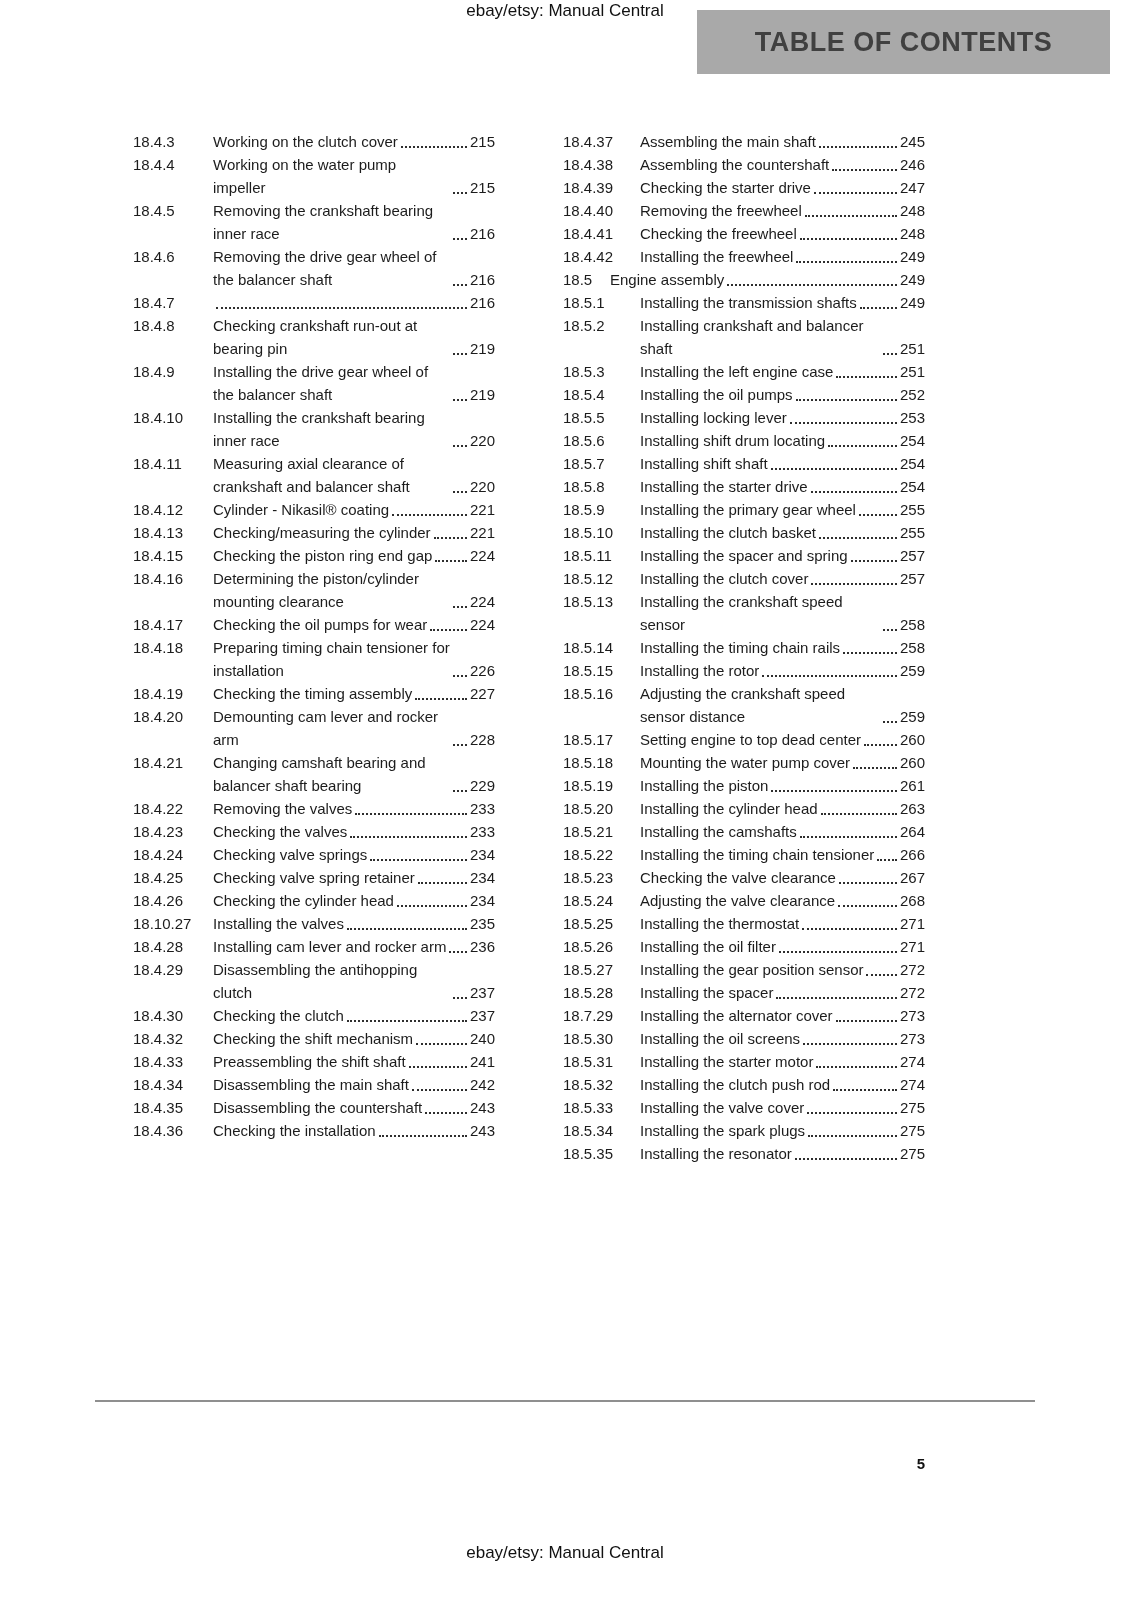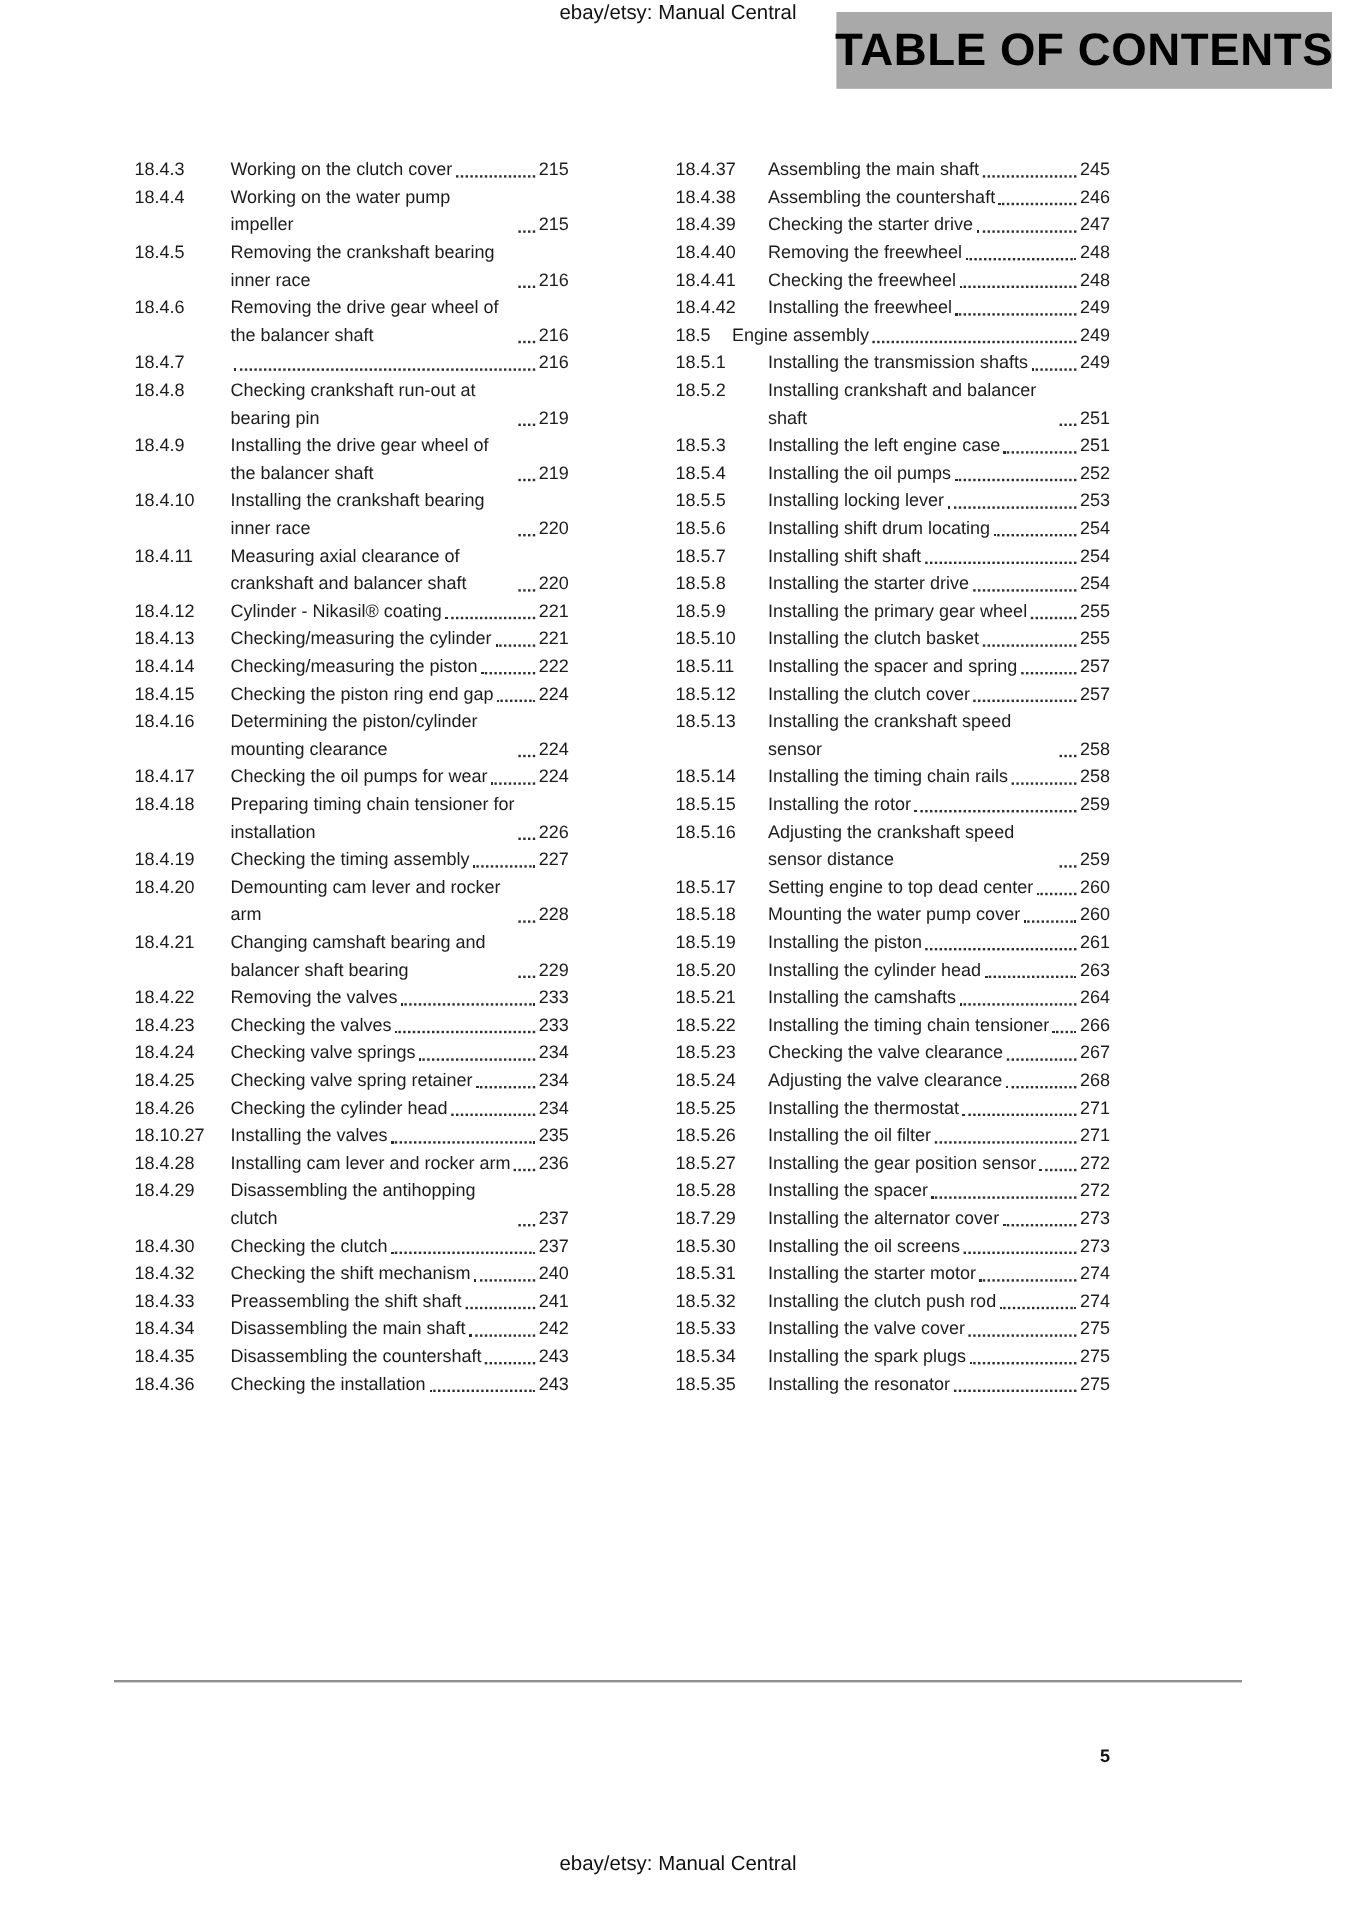--- a/index.html
+++ b/index.html
@@ -29,32 +29,32 @@
     top: 10px;
     left: 697px;
     right: 20px;
     height: 64px;
     background: #a9a9a9;
     display: flex;
     align-items: center;
     justify-content: center;
   }
   .banner-title {
-    font-size: 38px;
+    font-size: 27px;
     font-weight: 700;
-    color: #000000;
+    color: #404040;
     letter-spacing: 0.5px;
     white-space: nowrap;
   }
   .col {
     position: absolute;
     top: 130px;
     width: 362px;
   }
-  .col-left  { left: 112px; }
+  .col-left  { left: 133px; }
   .col-right { left: 563px; }
   .entry {
     display: flex;
     align-items: flex-end;
     font-size: 15px;
     line-height: 23px;
   }
   .entry .num {
     flex: 0 0 80px;
     align-self: flex-start;
@@ -171,26 +171,20 @@
     <span class="dots"></span>
     <span class="page">221</span>
   </div>
     <div class="entry">
     <span class="num">18.4.13</span>
     <span class="title">Checking/measuring the cylinder</span>
     <span class="dots"></span>
     <span class="page">221</span>
   </div>
     <div class="entry">
-    <span class="num">18.4.14</span>
-    <span class="title">Checking/measuring the piston</span>
-    <span class="dots"></span>
-    <span class="page">222</span>
-  </div>
-    <div class="entry">
     <span class="num">18.4.15</span>
     <span class="title">Checking the piston ring end gap</span>
     <span class="dots"></span>
     <span class="page">224</span>
   </div>
     <div class="entry">
     <span class="num">18.4.16</span>
     <span class="title">Determining the piston/cylinder mounting clearance</span>
     <span class="dots"></span>
     <span class="page">224</span>

